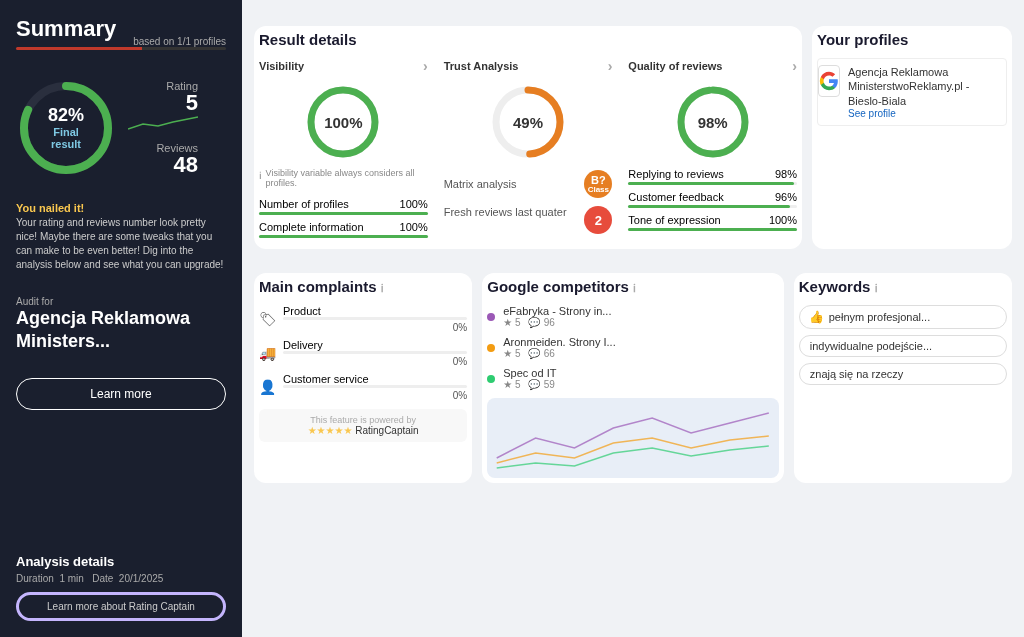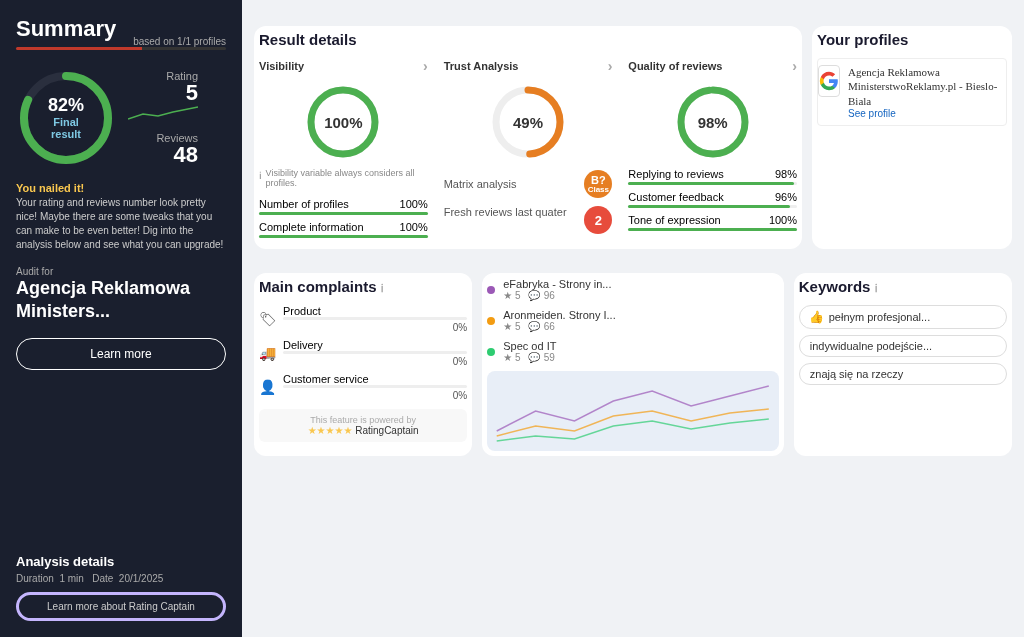--- a/index.html
+++ b/index.html
@@ -1,19 +1,19 @@
 <!DOCTYPE html>
 <html><head>
   <meta charset="utf-8">
   <style>
     * { box-sizing: border-box; margin: 0; padding: 0; }
     body { font-family: -apple-system, BlinkMacSystemFont, 'Segoe UI', sans-serif; background: #f0f2f5; font-size: 13px; display: flex; height: 637px; overflow: hidden; }
 
     
-    .sidebar { width: 242px; min-width: 242px; background: #1a1f2e; color: #fff; padding: 16px; display: flex; flex-direction: column; gap: 10px; }
+    .sidebar { width: 242px; min-width: 242px; background: #1a1f2e; color: #fff; padding: 16px; display: flex; flex-direction: column; gap: 20px; }
     .sidebar-title { font-size: 22px; font-weight: 700; }
     .based-on { font-size: 10px; color: #aaa; text-align: right; margin-top: -6px; }
     .rating-bar-red { height: 3px; background: linear-gradient(to right, #c0392b 60%, #333 60%); border-radius: 2px; margin-bottom: 8px; }
 
     .gauge-row { display: flex; align-items: center; gap: 12px; }
     .gauge-circle { position: relative; width: 100px; height: 100px; }
     .gauge-circle svg { transform: rotate(-90deg); }
     .gauge-text { position: absolute; top: 50%; left: 50%; transform: translate(-50%, -50%); text-align: center; }
     .gauge-percent { font-size: 18px; font-weight: 700; line-height: 1.1; }
     .gauge-label { font-size: 11px; font-weight: 600; color: #7ec8e3; }
@@ -69,21 +69,21 @@
     .fresh-row { display: flex; align-items: flex-start; justify-content: space-between; margin-top: 8px; }
     .number-badge { background: #e74c3c; color: #fff; border-radius: 50%; width: 28px; height: 28px; display: flex; align-items: center; justify-content: center; font-size: 13px; font-weight: 700; }
     .metric-row { display: flex; justify-content: space-between; margin-bottom: 2px; font-size: 11px; }
     .metric-bar-wrap { height: 3px; background: #eee; border-radius: 2px; margin-bottom: 6px; }
     .metric-bar { height: 3px; background: #4caf50; border-radius: 2px; }
 
     
     .profiles-card { width: 200px; min-width: 200px; }
     .profile-item { display: flex; align-items: flex-start; gap: 8px; padding: 6px 0; }
     .google-icon { width: 32px; height: 32px; border-radius: 4px; background: #fff; border: 1px solid #ddd; display: flex; align-items: center; justify-content: center; font-size: 18px; }
-    .profile-name { font-size: 11px; color: #333; line-height: 1.3; font-family: Liberation Serif, serif; }
+    .profile-name { font-size: 11px; color: #333; line-height: 1.3; }
     .see-profile { color: #1565c0; font-size: 10px; cursor: pointer; }
     .profiles-scroll { max-height: 120px; overflow-y: auto; border: 1px solid #eee; border-radius: 4px; }
 
     
     .complaints-card { flex: 1; }
     .competitors-card { flex: 1.4; }
     .keywords-card { flex: 1; }
 
     .complaint-item { display: flex; align-items: center; gap: 6px; margin-bottom: 6px; }
     .complaint-icon { font-size: 14px; color: #555; width: 18px; }
@@ -344,20 +344,24 @@
         </div>
       </div>
 
       <div class="powered-by">
         <div>This feature is powered by</div>
         <div class="stars">★★★★★ <span style="color:#333">RatingCaptain</span></div>
       </div>
     </div>
 
     <div class="card competitors-card">
+      <div class="card-title">
+        <span>Google competitors</span>
+        <span class="info-btn">ℹ</span>
+      </div>
 
       <div class="competitor-item">
         <div class="dot" style="background:#9b59b6;"></div>
         <div>
           <div class="comp-name">eFabryka - Strony in...</div>
           <div class="comp-stats">
             <span>★ 5</span>
             <span>💬 96</span>
           </div>
         </div>

